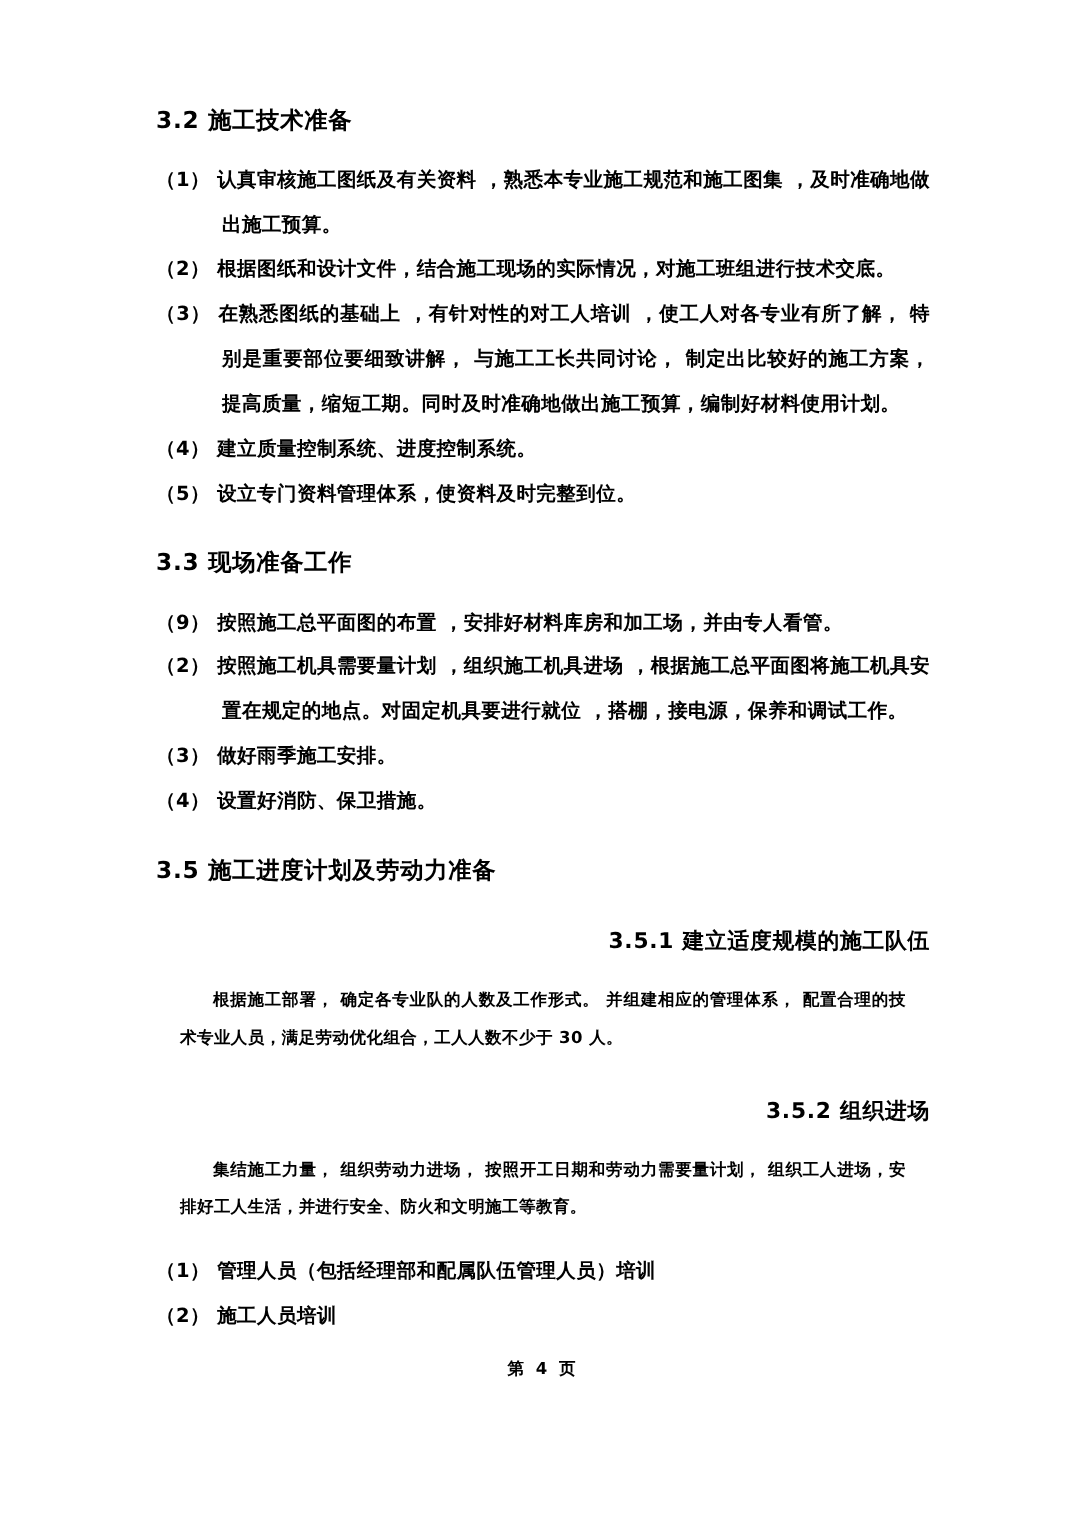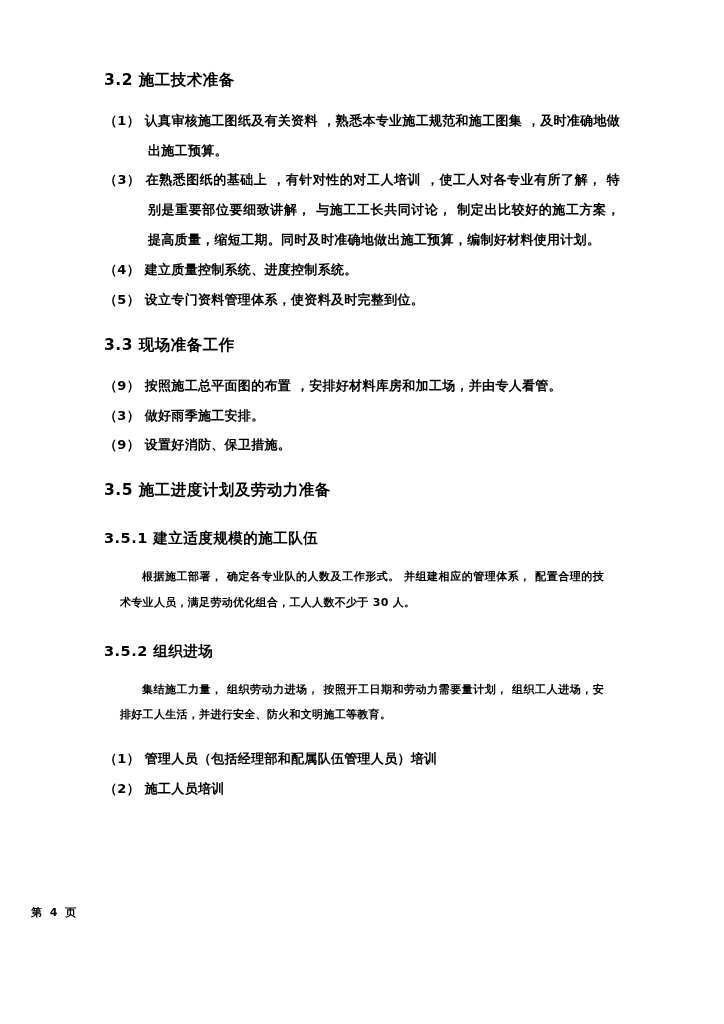--- a/index.html
+++ b/index.html
@@ -29,20 +29,21 @@
     letter-spacing: 0.5px;
   }
   .h2:first-child {
     margin-top: 0;
   }
   .h3 {
     font-size: 14.5px;
     line-height: 1.4;
     margin: 26px 0 16px 0;
     letter-spacing: 0.5px;
+    text-align: right;
   }
   .item {
     font-size: 13px;
     line-height: 2.3;
     margin: 0;
     text-align: justify;
     padding-left: 44px;
     text-indent: -44px;
     letter-spacing: 0.3px;
   }
@@ -52,39 +53,41 @@
     margin: 16px;
     text-align: justify;
     text-indent: 2em;
     letter-spacing: 0.3px;
   }
   .footer {
     position: absolute;
     left: 0;
     right: 0;
     bottom: 56px;
+    text-align: center;
     font-size: 11px;
     letter-spacing: 2px;
-    padding-left: 31px;
   }
 </style>
 </head>
 <body>
 
 <div class="page">
   <div class="content">
     <h2 class="h2">3.2 施工技术准备</h2>
     <p class="item">（1）  认真审核施工图纸及有关资料 ，熟悉本专业施工规范和施工图集  ，及时准确地做出施工预算。</p>
+    <p class="item">（2）  根据图纸和设计文件，结合施工现场的实际情况，对施工班组进行技术交底。</p>
     <p class="item">（3）  在熟悉图纸的基础上 ，有针对性的对工人培训 ，使工人对各专业有所了解，  特别是重要部位要细致讲解，  与施工工长共同讨论，  制定出比较好的施工方案，  提高质量，缩短工期。同时及时准确地做出施工预算，编制好材料使用计划。</p>
     <p class="item">（4）  建立质量控制系统、进度控制系统。</p>
     <p class="item">（5）  设立专门资料管理体系，使资料及时完整到位。</p>
     <h2 class="h2">3.3 现场准备工作</h2>
     <p class="item">（9）  按照施工总平面图的布置 ，安排好材料库房和加工场，并由专人看管。</p>
+    <p class="item">（2）  按照施工机具需要量计划 ，组织施工机具进场 ，根据施工总平面图将施工机具安置在规定的地点。对固定机具要进行就位    ，搭棚，接电源，保养和调试工作。</p>
     <p class="item">（3）  做好雨季施工安排。</p>
-    <p class="item">（9）  设置好消防、保卫措施。</p>
+    <p class="item">（4）  设置好消防、保卫措施。</p>
     <h2 class="h2">3.5  施工进度计划及劳动力准备</h2>
     <h3 class="h3">3.5.1   建立适度规模的施工队伍</h3>
     <p class="para">根据施工部署，  确定各专业队的人数及工作形式。   并组建相应的管理体系，  配置合理的技术专业人员，满足劳动优化组合，工人人数不少于      30 人。</p>
     <h3 class="h3">3.5.2   组织进场</h3>
     <p class="para">集结施工力量，  组织劳动力进场，  按照开工日期和劳动力需要量计划，   组织工人进场，安排好工人生活，并进行安全、防火和文明施工等教育。</p>
     <p class="item">（1）  管理人员（包括经理部和配属队伍管理人员）培训</p>
     <p class="item">（2）  施工人员培训</p>
   </div>
   <div class="footer">第 4 页</div>
 </div>

